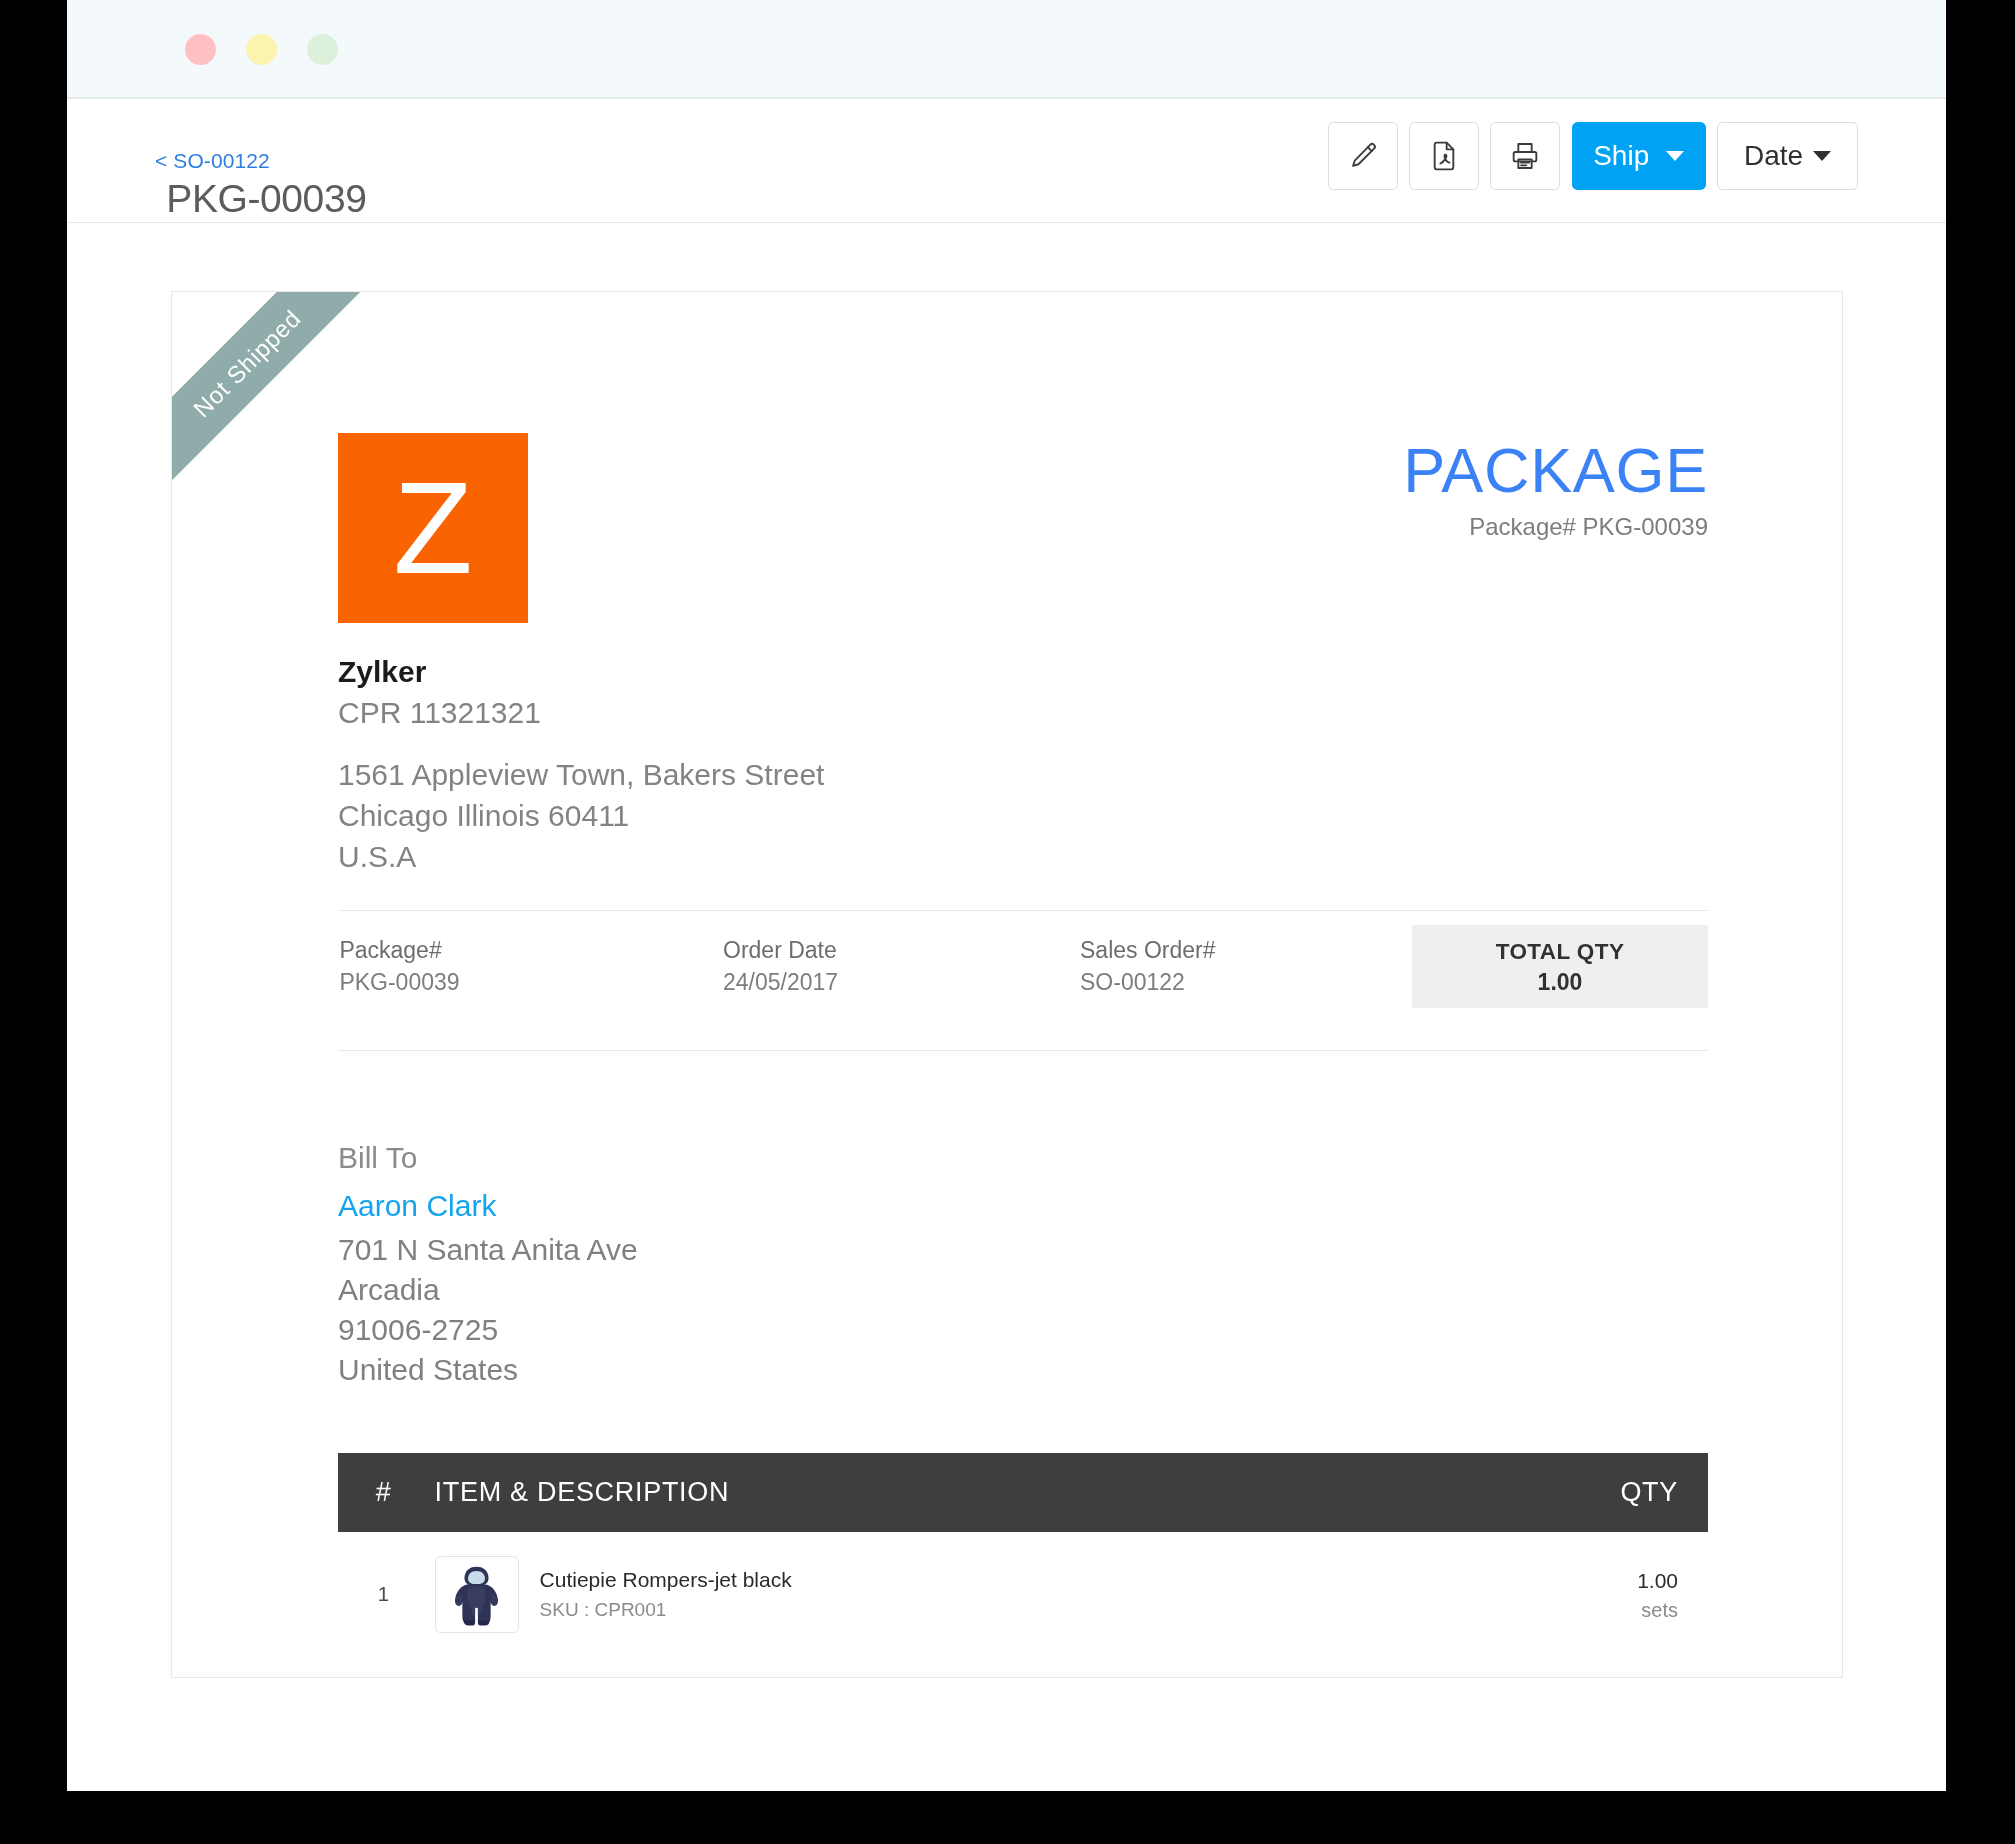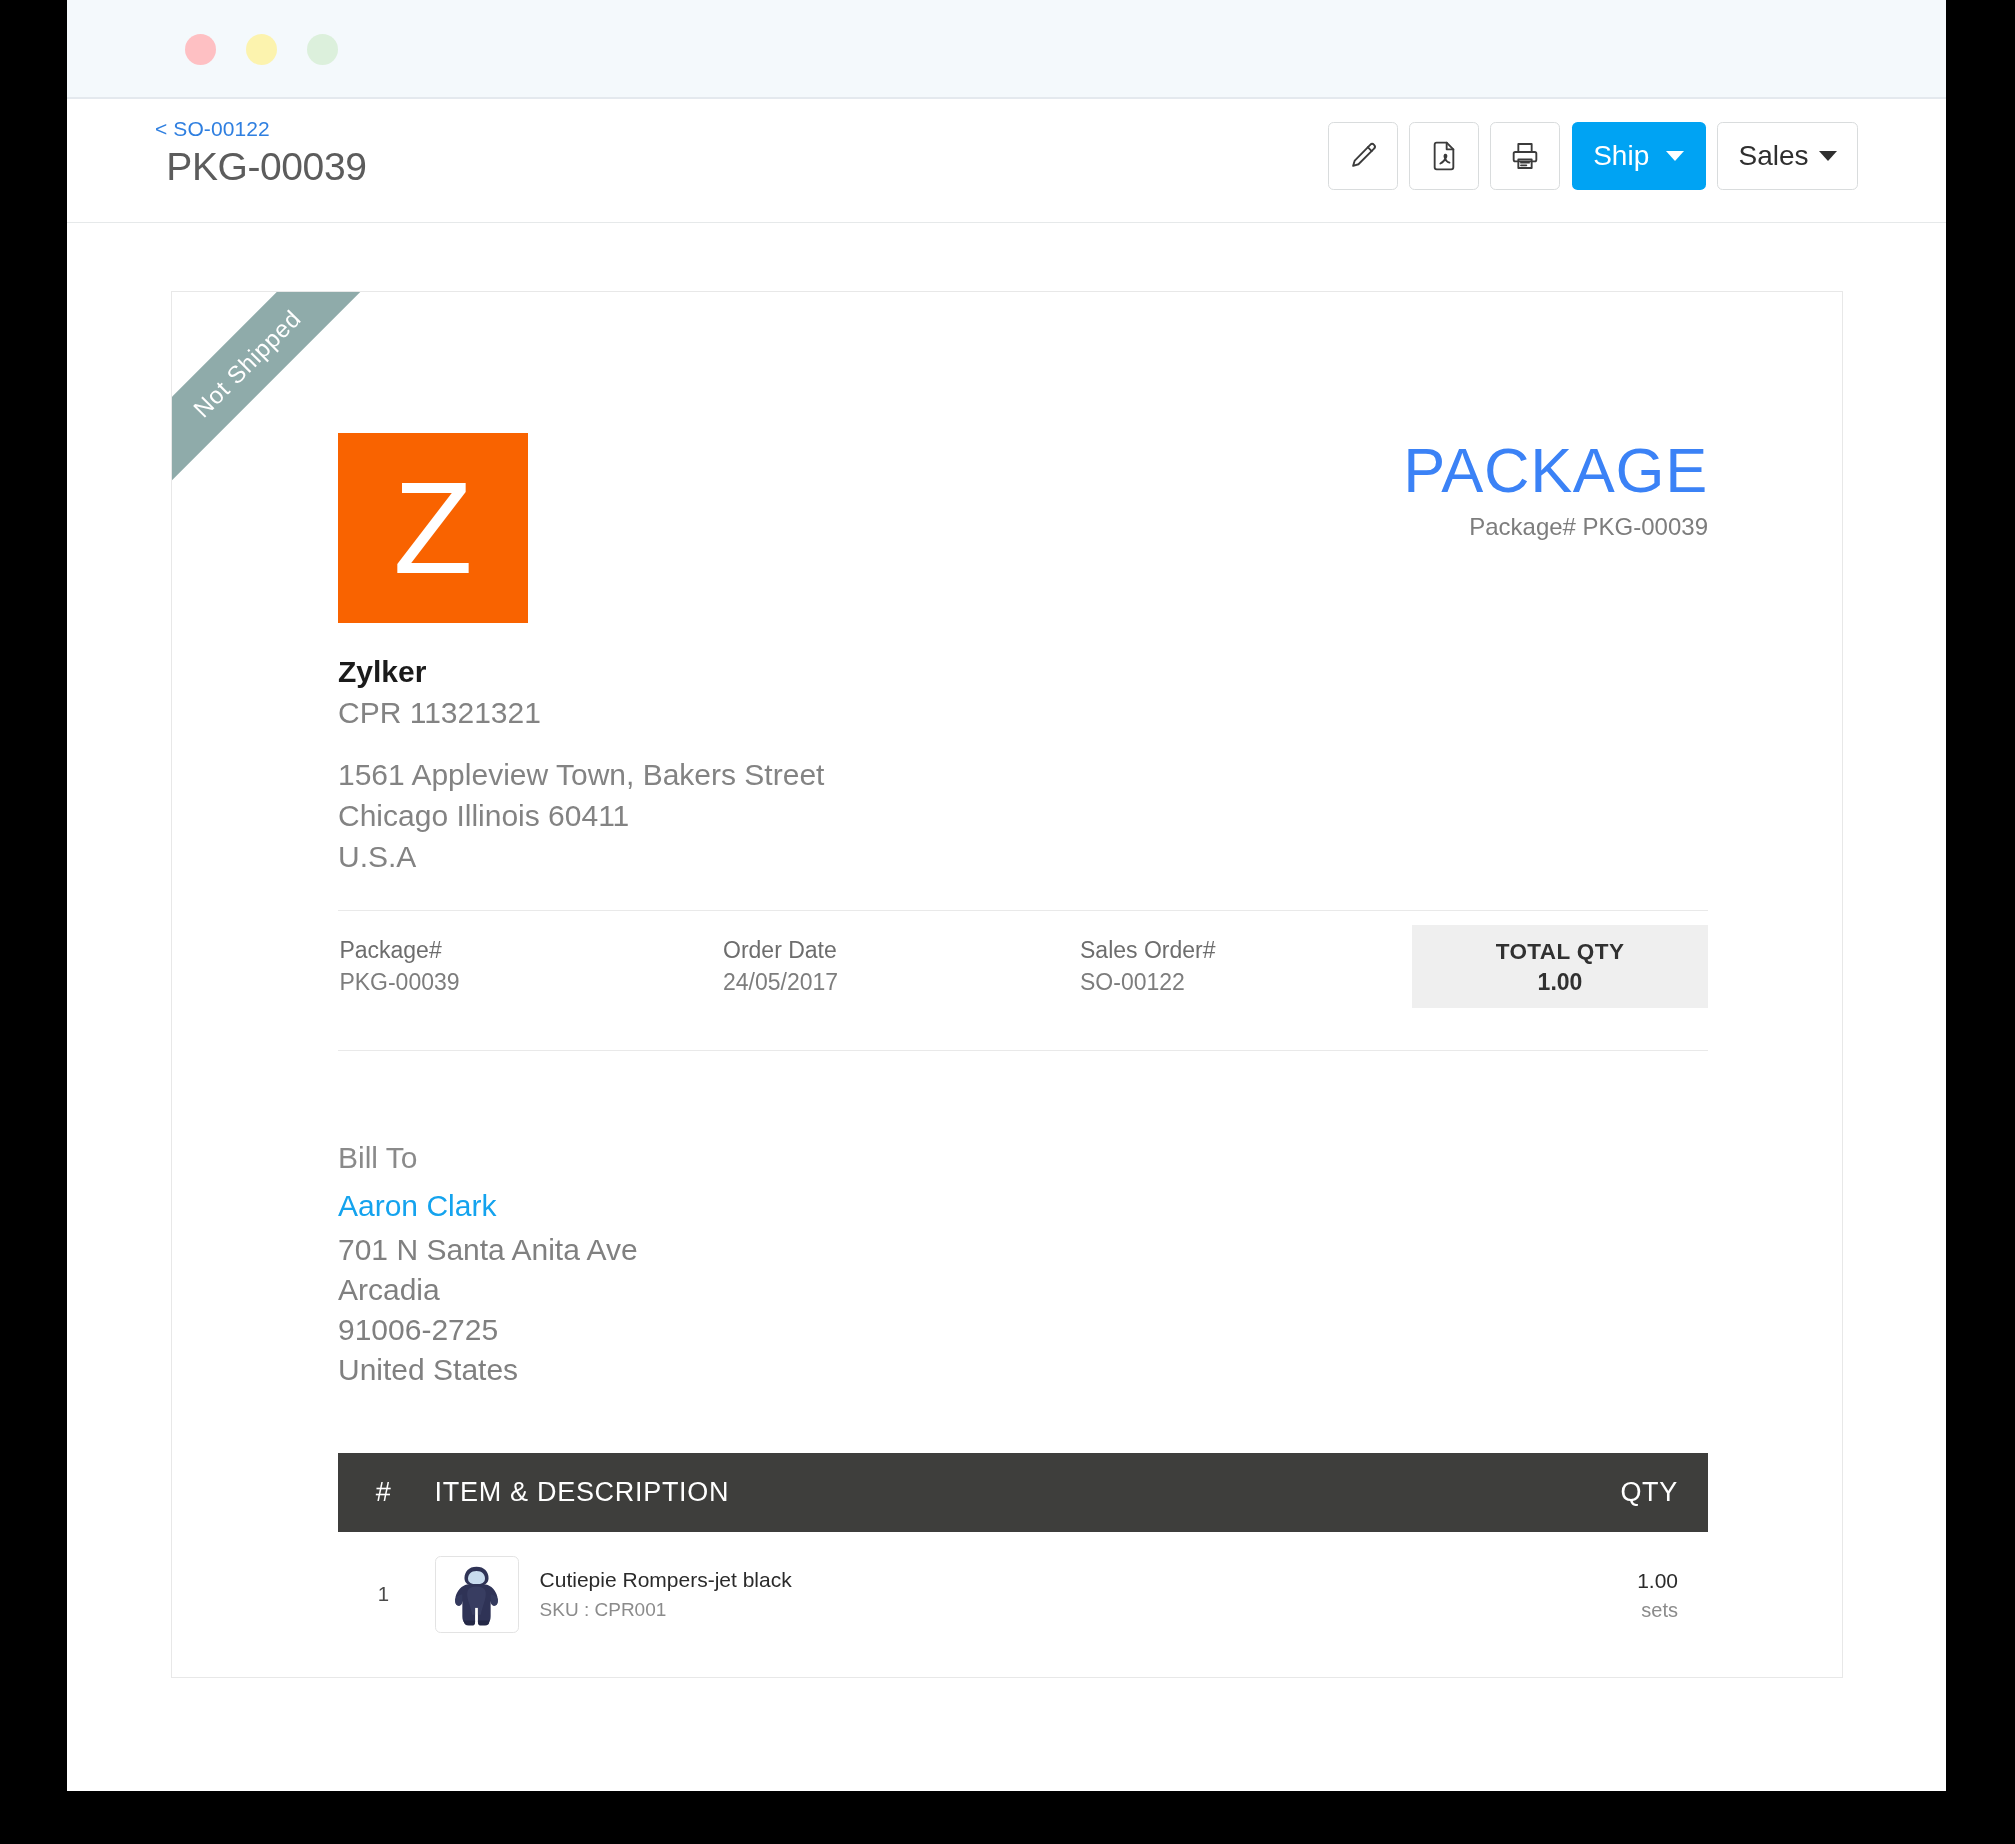--- a/index.html
+++ b/index.html
@@ -62,20 +62,21 @@
     top: 15.5px;
   }
   #breadcrumb-link {
     display: block;
     font-size: 21px;
     color: #2f7fe0;
     letter-spacing: 0.1px;
     line-height: 27px;
     text-decoration: none;
     cursor: pointer;
+    margin-top: 32px;
   }
   #record-title {
     display: block;
     margin-top: 2.8px;
     margin-left: 11.3px;
     font-size: 39px;
     font-weight: 400;
     color: #5c5c5c;
     line-height: 46px;
     letter-spacing: -0.4px;
@@ -482,21 +483,21 @@
             </svg>
           </span>
         </div>
 
         <button id="ship-button">
           <span>Ship</span>
           <i class="caret-down"></i>
         </button>
 
         <button id="more-button">
-          <span>Sales</span>
+          <span>Date</span>
           <i class="caret-down"></i>
         </button>
       </div>
     </div>
 
     <div id="doc-card">
 
       <div id="status-ribbon">
         <div class="fold-a"></div>
         <div class="fold-b"></div>

